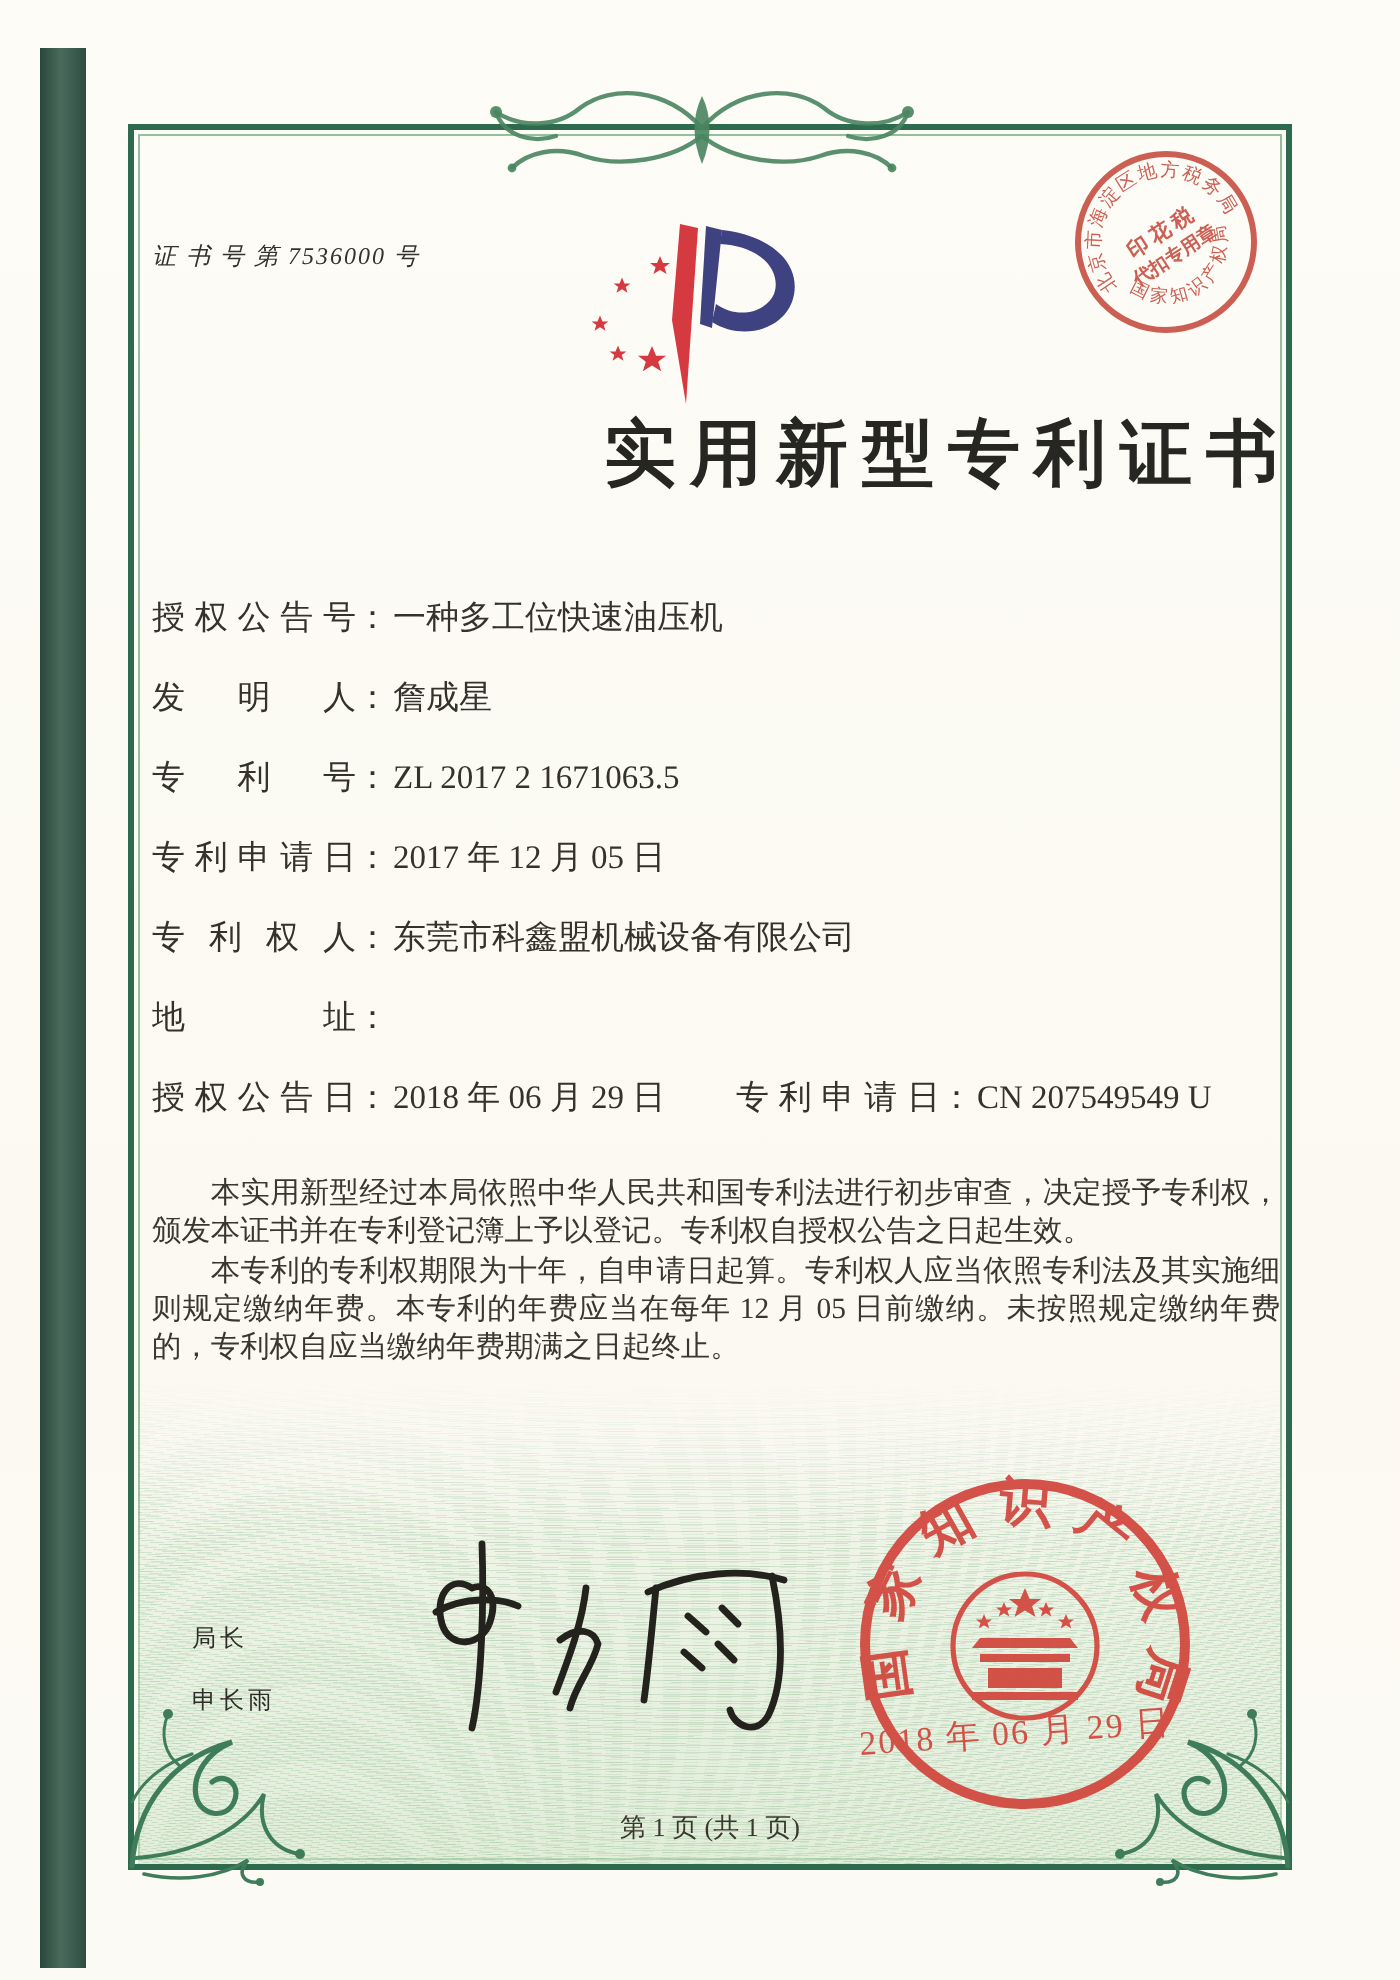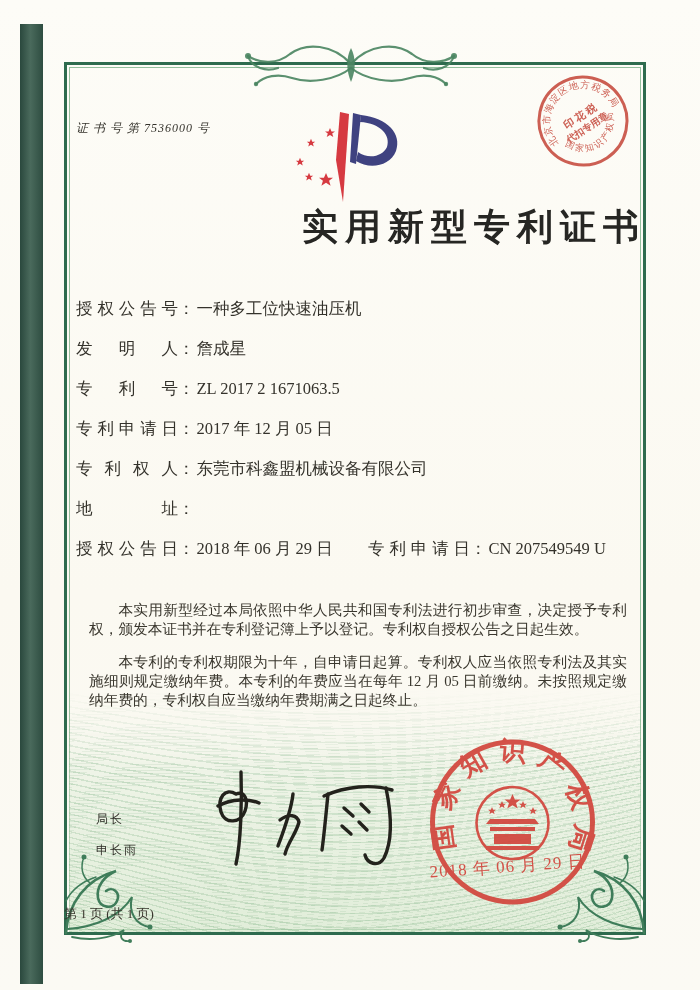--- a/index.html
+++ b/index.html
@@ -43,23 +43,23 @@
   }
   .fields { left:76px; top:297px; width:560px; font-size:16.5px; color:#34322b; }
   .f-row { display:flex; align-items:flex-start; margin-bottom:17px; position:relative; line-height:23px; }
   .f-label { display:inline-block; width:102px; text-align:justify; text-align-last:justify; flex:none; }
   .f-colon { flex:none; }
   .f-val { margin-left:2px; }
   .f-val.addr { max-width:402px; }
   .pair2 { position:absolute; left:292px; top:0; display:flex; }
   .paras { left:76px; top:588px; width:564px; font-size:14.7px; line-height:19.3px;
     text-align:justify; color:#3a372e; }
-  .paras p { text-indent:2em; margin:13px; }
+  .paras p { text-indent:2em; margin:0; }
   .signer { left:96px; top:804px; font-size:12px; line-height:31px; letter-spacing:2px; color:#2f2d27; }
-  .footer { left:64px; top:905px; width:582px; text-align:left; font-size:13px; color:#3a372e; }
+  .footer { left:64px; top:905px; width:582px; text-align:center; font-size:13px; color:#3a372e; }
   svg { display:block; }
   .seal-svg text, .stamp-svg text { font-family:"Liberation Serif","DejaVu Serif",serif; }
 </style>
 </head>
 <body>
 
 <div class="page">
 
   <div class="spine"></div>
 

